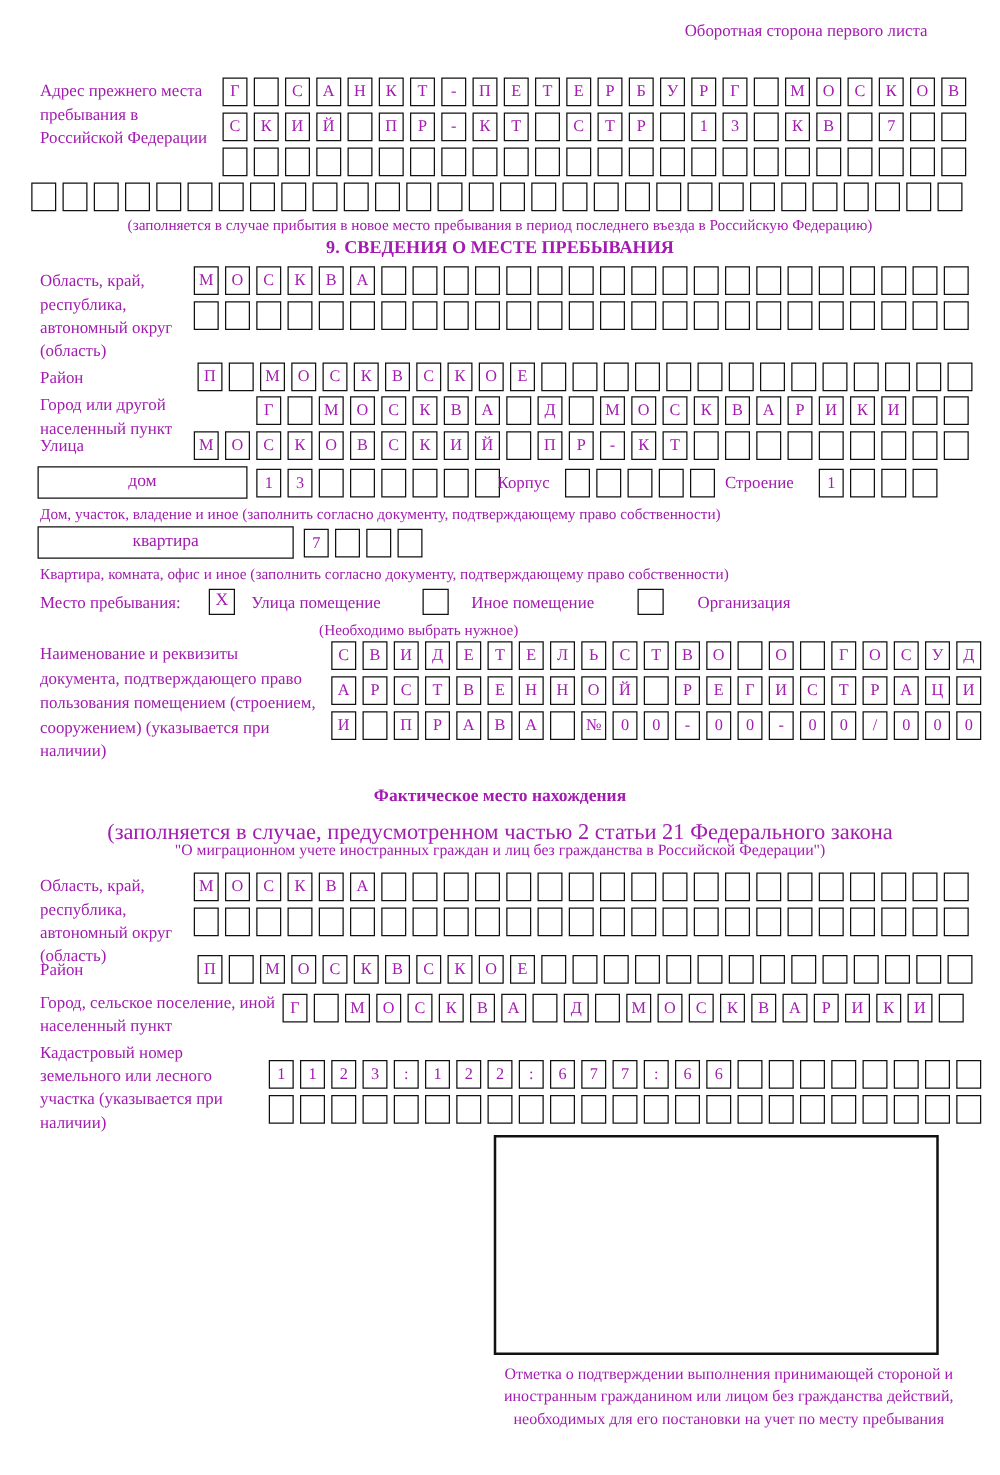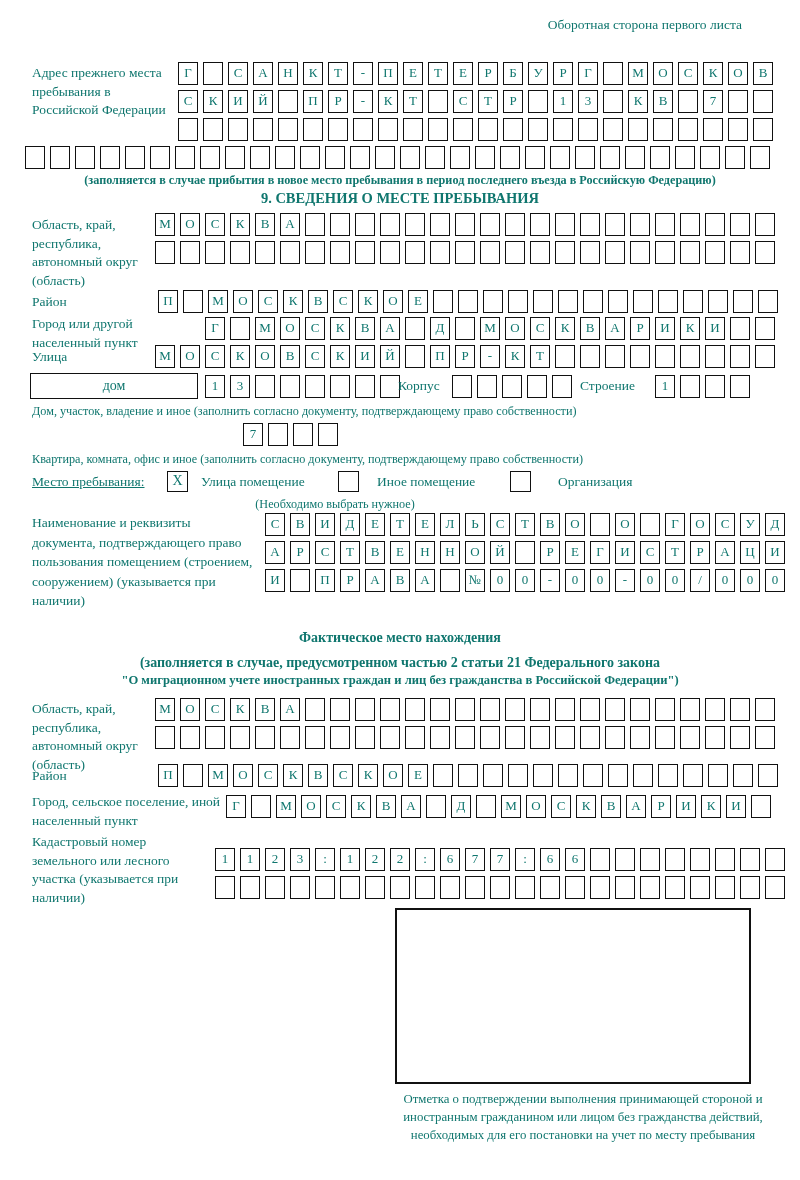--- a/index.html
+++ b/index.html
@@ -1,23 +1,23 @@
 <!DOCTYPE html>
 <html><head>
 <meta charset="utf-8">
 <style>
   html,body{margin:0;padding:0;background:#fff;}
   .page{
-    position:relative;width:800px;height:1180px;background:#fff;color:#0f766e;
+    position:relative;width:800px;height:1180px;background:#fff;color:#a21caf;
     font-family:"Liberation Serif","DejaVu Serif",serif;overflow:hidden;
   }
   .abs{position:absolute;}
   .lbl{font-size:13.5px;line-height:18.5px;}
   .mini{font-size:12.2px;}
-  .center{left:0;width:800px;text-align:center;font-weight:bold;}
+  .center{left:0;width:800px;text-align:center;}
   .bold{font-weight:bold;}
   .boxrow{white-space:nowrap;height:24px;}
   .cbox{
     display:inline-block;box-sizing:border-box;width:20px;height:23px;
     border:1.6px solid #111;margin-right:5px;text-align:center;
     line-height:20px;font-size:13px;vertical-align:top;background:#fff;
   }
   .wide-box{
     box-sizing:border-box;border:1.6px solid #111;height:26px;
     text-align:center;line-height:23px;font-size:14px;background:#fff;
@@ -59,39 +59,40 @@
   <div class="abs boxrow" style="top:345px; left:155px;"><span class="cbox">М</span><span class="cbox">О</span><span class="cbox">С</span><span class="cbox">К</span><span class="cbox">О</span><span class="cbox">В</span><span class="cbox">С</span><span class="cbox">К</span><span class="cbox">И</span><span class="cbox">Й</span><span class="cbox"></span><span class="cbox">П</span><span class="cbox">Р</span><span class="cbox">-</span><span class="cbox">К</span><span class="cbox">Т</span><span class="cbox"></span><span class="cbox"></span><span class="cbox"></span><span class="cbox"></span><span class="cbox"></span><span class="cbox"></span><span class="cbox"></span><span class="cbox"></span><span class="cbox"></span></div>
 
   <div class="abs wide-box" style="top:373px; left:30px; width:168px;">дом</div>
   <div class="abs boxrow" style="top:375px; left:205px;"><span class="cbox">1</span><span class="cbox">3</span><span class="cbox"></span><span class="cbox"></span><span class="cbox"></span><span class="cbox"></span><span class="cbox"></span><span class="cbox"></span></div>
   <div class="abs lbl" style="top:377px; left:398px;">Корпус</div>
   <div class="abs boxrow" style="top:375px; left:452px;"><span class="cbox"></span><span class="cbox"></span><span class="cbox"></span><span class="cbox"></span><span class="cbox"></span></div>
   <div class="abs lbl" style="top:377px; left:580px;">Строение</div>
   <div class="abs boxrow" style="top:375px; left:655px;"><span class="cbox">1</span><span class="cbox"></span><span class="cbox"></span><span class="cbox"></span></div>
   <div class="abs mini" style="top:404px; left:32px;">Дом, участок, владение и иное (заполнить согласно документу, подтверждающему право собственности)</div>
 
+  <div class="abs wide-box" style="top:421px; left:30px; width:205px;">квартира</div>
   <div class="abs boxrow" style="top:423px; left:243px;"><span class="cbox">7</span><span class="cbox"></span><span class="cbox"></span><span class="cbox"></span></div>
   <div class="abs mini" style="top:452px; left:32px;">Квартира, комната, офис и иное (заполнить согласно документу, подтверждающему право собственности)</div>
 
-  <div class="abs lbl" style="top:473px; left:32px;text-decoration:underline;">Место пребывания:</div>
+  <div class="abs lbl" style="top:473px; left:32px;">Место пребывания:</div>
   <span class="abs chk" style="top:471px; left:167px;">X</span>
   <div class="abs lbl" style="top:473px; left:201px;">Улица помещение</div>
   <span class="abs chk" style="top:471px; left:338px;"></span>
   <div class="abs lbl" style="top:473px; left:377px;">Иное помещение</div>
   <span class="abs chk" style="top:471px; left:510px;"></span>
   <div class="abs lbl" style="top:473px; left:558px;">Организация</div>
   <div class="abs mini" style="top:497px; left:120px; width:430px; text-align:center;">(Необходимо выбрать нужное)</div>
 
   <div class="abs lbl" style="top:513px; left:32px; width:225px; line-height:19.5px;">Наименование и реквизиты документа, подтверждающего право пользования помещением (строением, сооружением) (указывается при наличии)</div>
   <div class="abs boxrow" style="top:513px; left:265px;"><span class="cbox">С</span><span class="cbox">В</span><span class="cbox">И</span><span class="cbox">Д</span><span class="cbox">Е</span><span class="cbox">Т</span><span class="cbox">Е</span><span class="cbox">Л</span><span class="cbox">Ь</span><span class="cbox">С</span><span class="cbox">Т</span><span class="cbox">В</span><span class="cbox">О</span><span class="cbox"></span><span class="cbox">О</span><span class="cbox"></span><span class="cbox">Г</span><span class="cbox">О</span><span class="cbox">С</span><span class="cbox">У</span><span class="cbox">Д</span></div>
   <div class="abs boxrow" style="top:541px; left:265px;"><span class="cbox">А</span><span class="cbox">Р</span><span class="cbox">С</span><span class="cbox">Т</span><span class="cbox">В</span><span class="cbox">Е</span><span class="cbox">Н</span><span class="cbox">Н</span><span class="cbox">О</span><span class="cbox">Й</span><span class="cbox"></span><span class="cbox">Р</span><span class="cbox">Е</span><span class="cbox">Г</span><span class="cbox">И</span><span class="cbox">С</span><span class="cbox">Т</span><span class="cbox">Р</span><span class="cbox">А</span><span class="cbox">Ц</span><span class="cbox">И</span></div>
   <div class="abs boxrow" style="top:569px; left:265px;"><span class="cbox">И</span><span class="cbox"></span><span class="cbox">П</span><span class="cbox">Р</span><span class="cbox">А</span><span class="cbox">В</span><span class="cbox">А</span><span class="cbox"></span><span class="cbox">№</span><span class="cbox">0</span><span class="cbox">0</span><span class="cbox">-</span><span class="cbox">0</span><span class="cbox">0</span><span class="cbox">-</span><span class="cbox">0</span><span class="cbox">0</span><span class="cbox">/</span><span class="cbox">0</span><span class="cbox">0</span><span class="cbox">0</span></div>
 
   <div class="abs center bold" style="top:630px; font-size:14px;">Фактическое место нахождения</div>
-  <div class="abs center" style="top:655px; font-size:14px;">(заполняется в случае, предусмотренном частью 2 статьи 21 Федерального закона</div>
+  <div class="abs center" style="top:655px; font-size:18px;">(заполняется в случае, предусмотренном частью 2 статьи 21 Федерального закона</div>
   <div class="abs center" style="top:673px; font-size:12.6px;">"О миграционном учете иностранных граждан и лиц без гражданства в Российской Федерации")</div>
 
   <div class="abs lbl" style="top:700px; left:32px; width:140px;">Область, край, республика, автономный округ (область)</div>
   <div class="abs boxrow" style="top:698px; left:155px;"><span class="cbox">М</span><span class="cbox">О</span><span class="cbox">С</span><span class="cbox">К</span><span class="cbox">В</span><span class="cbox">А</span><span class="cbox"></span><span class="cbox"></span><span class="cbox"></span><span class="cbox"></span><span class="cbox"></span><span class="cbox"></span><span class="cbox"></span><span class="cbox"></span><span class="cbox"></span><span class="cbox"></span><span class="cbox"></span><span class="cbox"></span><span class="cbox"></span><span class="cbox"></span><span class="cbox"></span><span class="cbox"></span><span class="cbox"></span><span class="cbox"></span><span class="cbox"></span></div>
   <div class="abs boxrow" style="top:726px; left:155px;"><span class="cbox"></span><span class="cbox"></span><span class="cbox"></span><span class="cbox"></span><span class="cbox"></span><span class="cbox"></span><span class="cbox"></span><span class="cbox"></span><span class="cbox"></span><span class="cbox"></span><span class="cbox"></span><span class="cbox"></span><span class="cbox"></span><span class="cbox"></span><span class="cbox"></span><span class="cbox"></span><span class="cbox"></span><span class="cbox"></span><span class="cbox"></span><span class="cbox"></span><span class="cbox"></span><span class="cbox"></span><span class="cbox"></span><span class="cbox"></span><span class="cbox"></span></div>
 
   <div class="abs lbl" style="top:767px; left:32px;">Район</div>
   <div class="abs boxrow" style="top:764px; left:158px;"><span class="cbox">П</span><span class="cbox"></span><span class="cbox">М</span><span class="cbox">О</span><span class="cbox">С</span><span class="cbox">К</span><span class="cbox">В</span><span class="cbox">С</span><span class="cbox">К</span><span class="cbox">О</span><span class="cbox">Е</span><span class="cbox"></span><span class="cbox"></span><span class="cbox"></span><span class="cbox"></span><span class="cbox"></span><span class="cbox"></span><span class="cbox"></span><span class="cbox"></span><span class="cbox"></span><span class="cbox"></span><span class="cbox"></span><span class="cbox"></span><span class="cbox"></span><span class="cbox"></span></div>
 
   <div class="abs lbl" style="top:793px; left:32px; width:190px;">Город, сельское поселение, иной населенный пункт</div>

